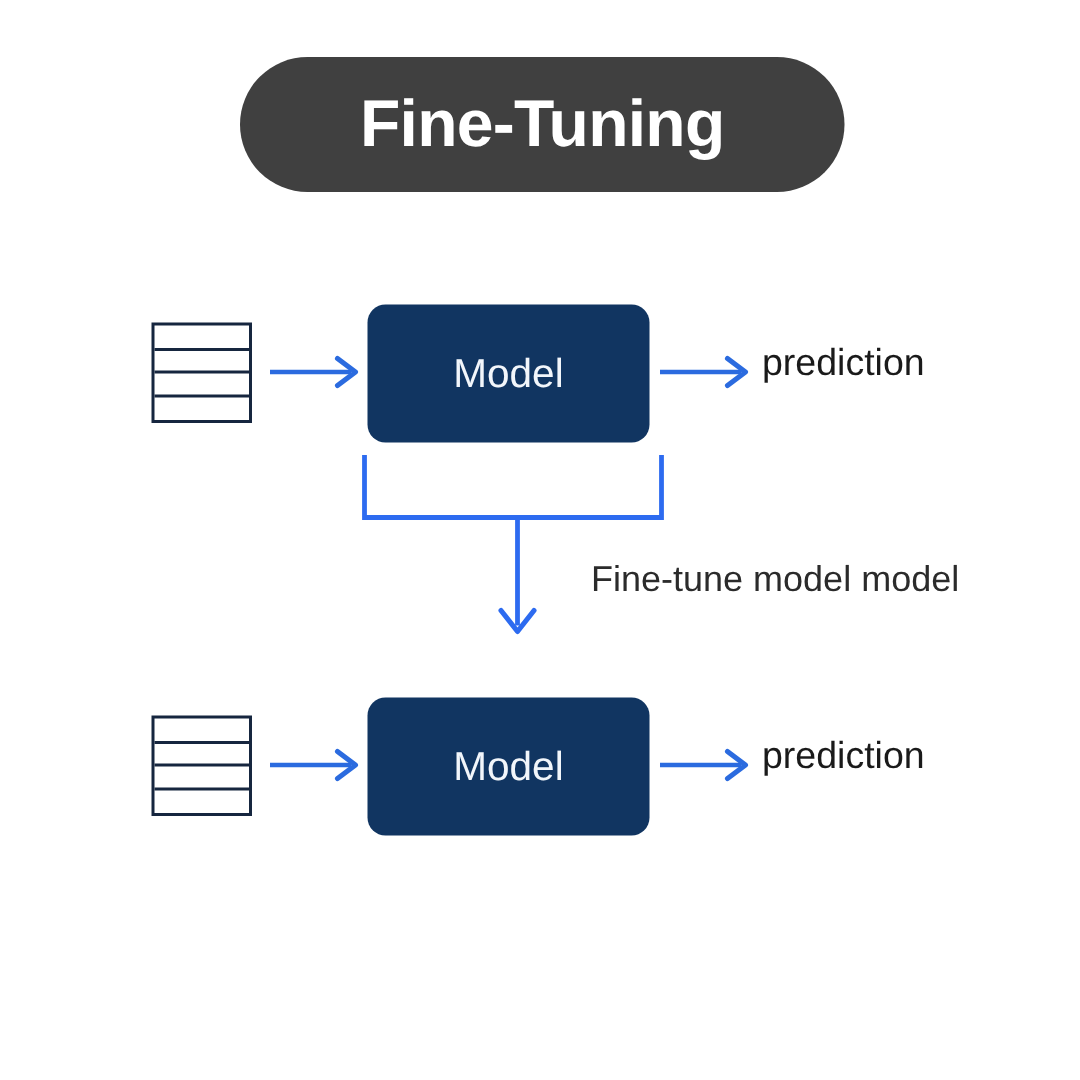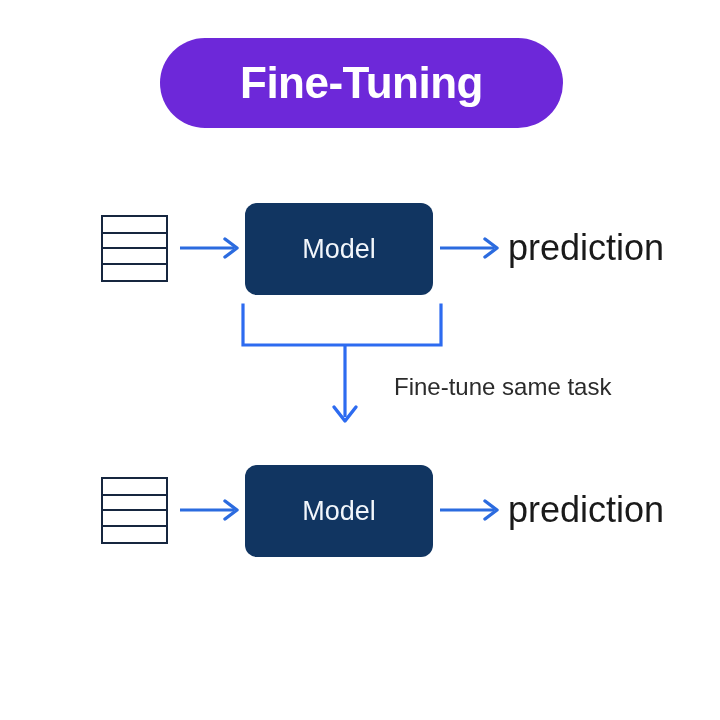--- a/index.html
+++ b/index.html
@@ -22,21 +22,21 @@
     background: #ffffff;
   }
 
   
   .title-pill {
     position: absolute;
     left: 160px;
     top: 38px;
     width: 403px;
     height: 90px;
-    background: #6d28d9;
+    background: #404040;
     border-radius: 45px;
     display: flex;
     align-items: center;
     justify-content: center;
   }
   .title-pill-label {
     color: #ffffff;
     font-size: 44px;
     font-weight: bold;
     letter-spacing: -0.5px;
@@ -104,21 +104,21 @@
     font-size: 27px;
     font-weight: normal;
     line-height: 1;
   }
 
   
   .prediction-label {
     position: absolute;
     left: 508px;
     top: 37px;
-    font-size: 36px;
+    font-size: 25px;
     color: #1A1A1A;
     line-height: 1;
     white-space: nowrap;
   }
 
   
   .bracket {
     position: absolute;
     left: 236px;
     top: 297px;
@@ -182,21 +182,21 @@
 
       <path d="M 7 8 L 7 48 L 205 48 L 205 8" fill="none" stroke="#2D6BF0" stroke-width="3.2" stroke-linecap="square" stroke-linejoin="miter"></path>
 
       <line x1="109" y1="48" x2="109" y2="120" stroke="#2D6BF0" stroke-width="3.2"></line>
 
       <polyline points="98,110 109,124 120,110" fill="none" stroke="#2D6BF0" stroke-width="3.4" stroke-linecap="round" stroke-linejoin="round"></polyline>
     </svg>
   </div>
 
   <div class="annotation">
-    <span class="aline">Fine-tune same task</span>
+    <span class="aline">Fine-tune model model</span>
   </div>
 
   <div class="row row-bottom">
 
     <div class="data-icon">
       <div class="rowline l1"></div>
       <div class="rowline l2"></div>
       <div class="rowline l3"></div>
     </div>
 

